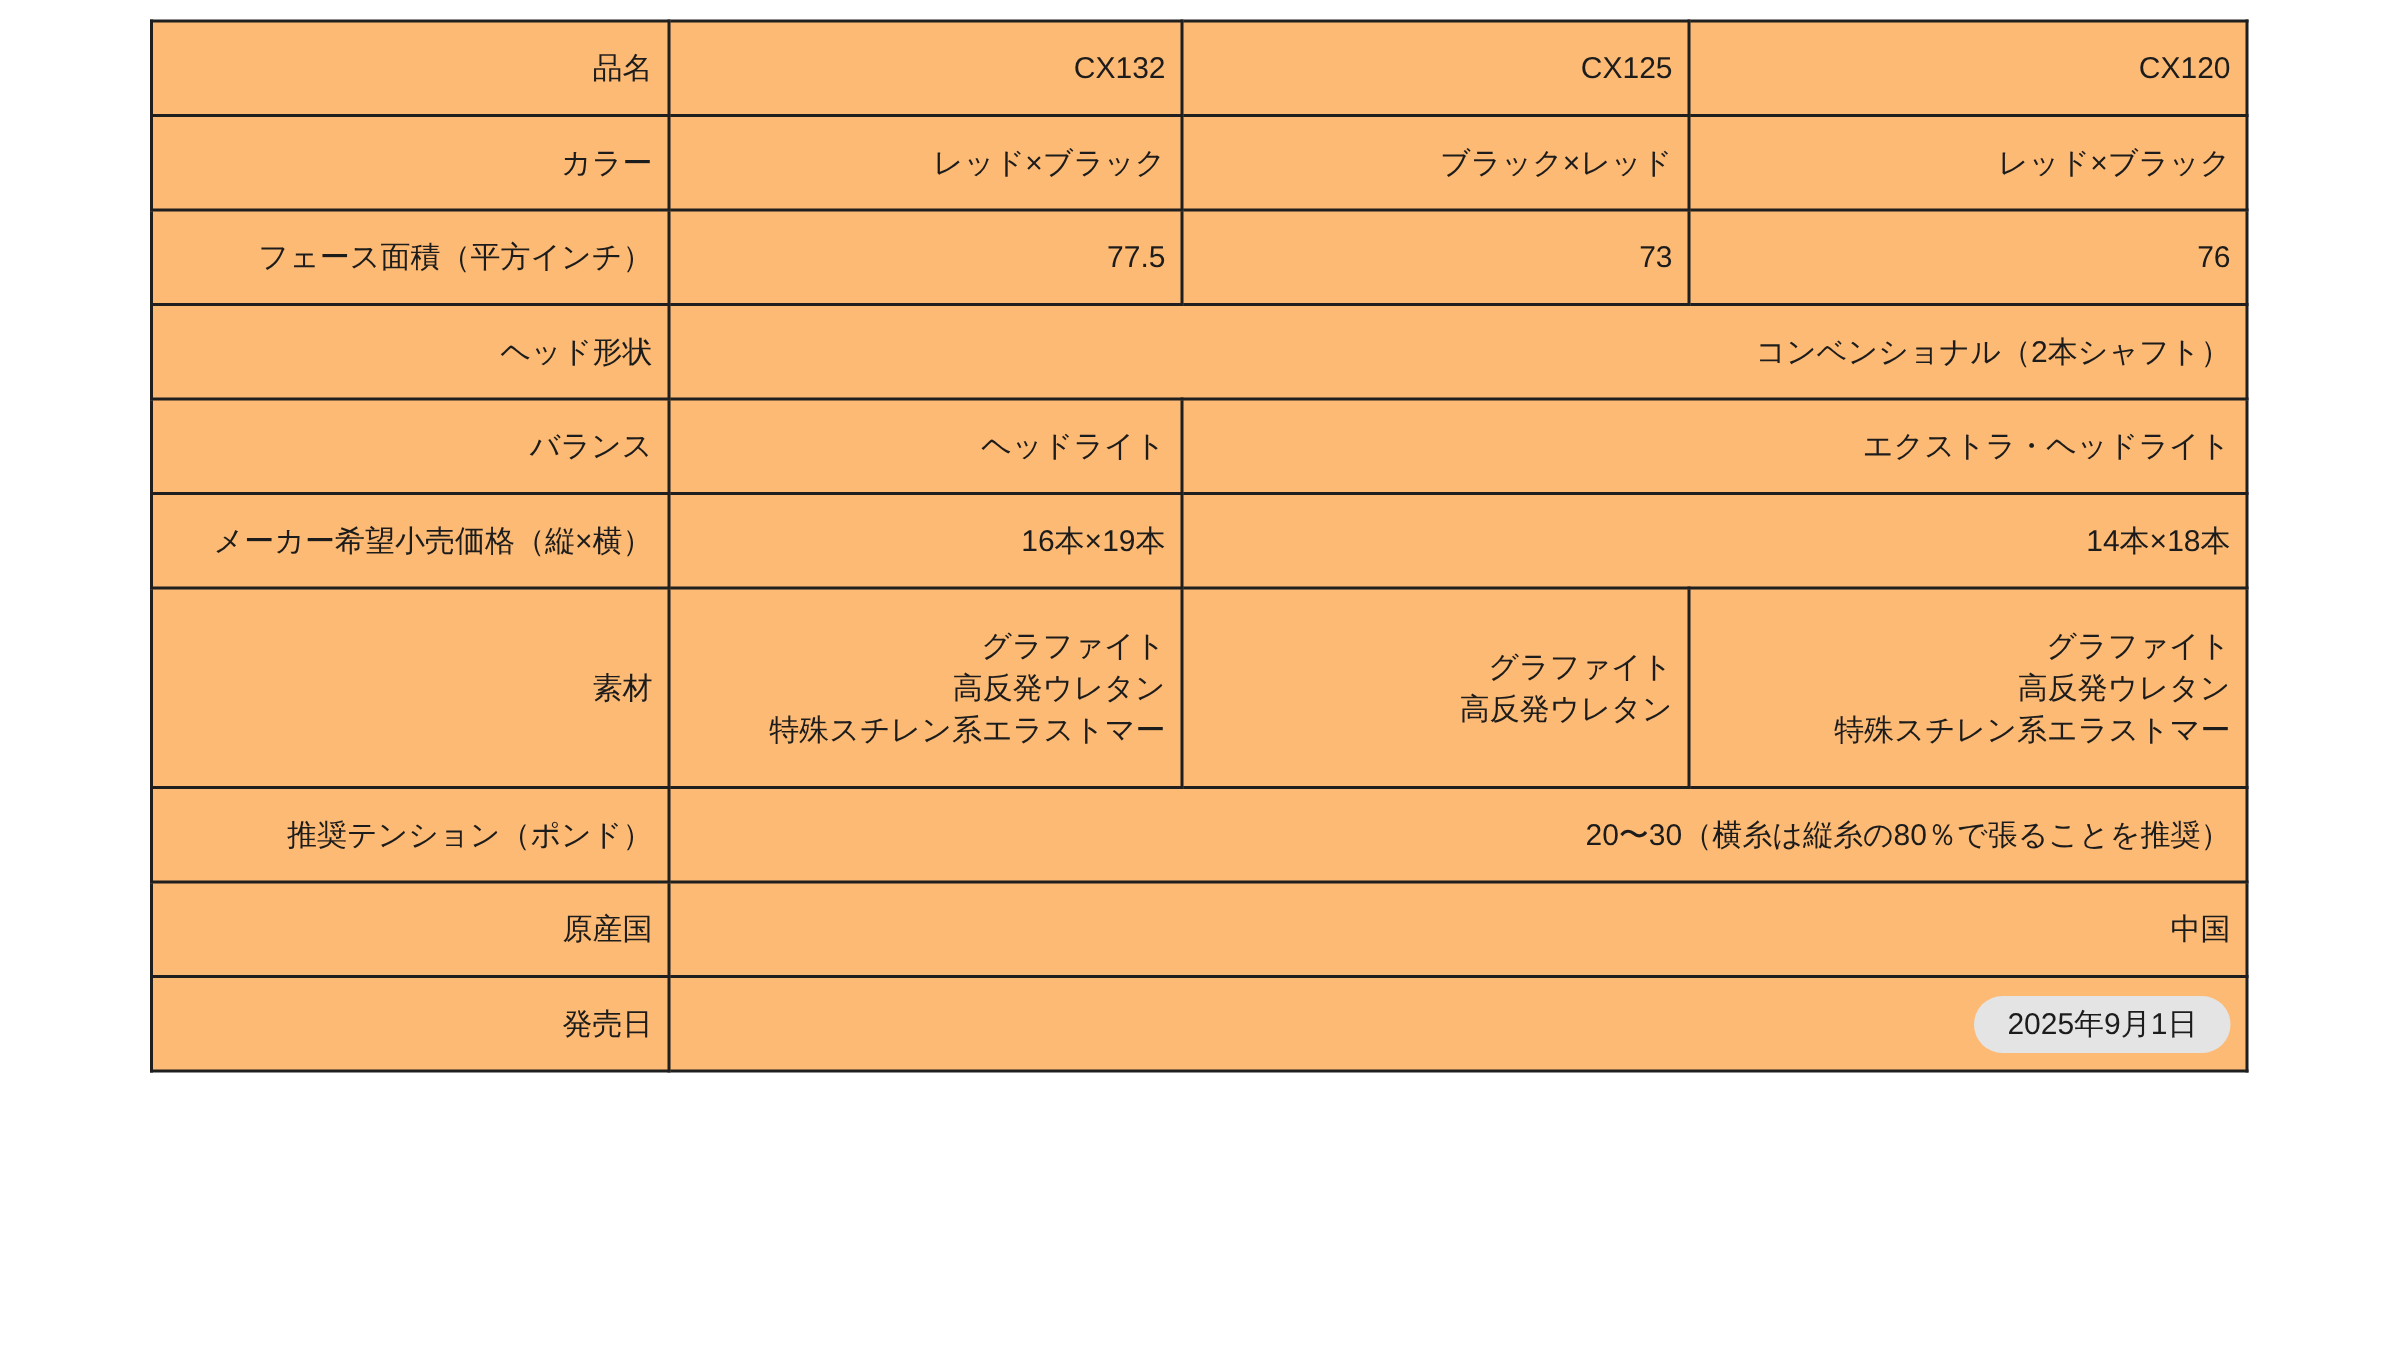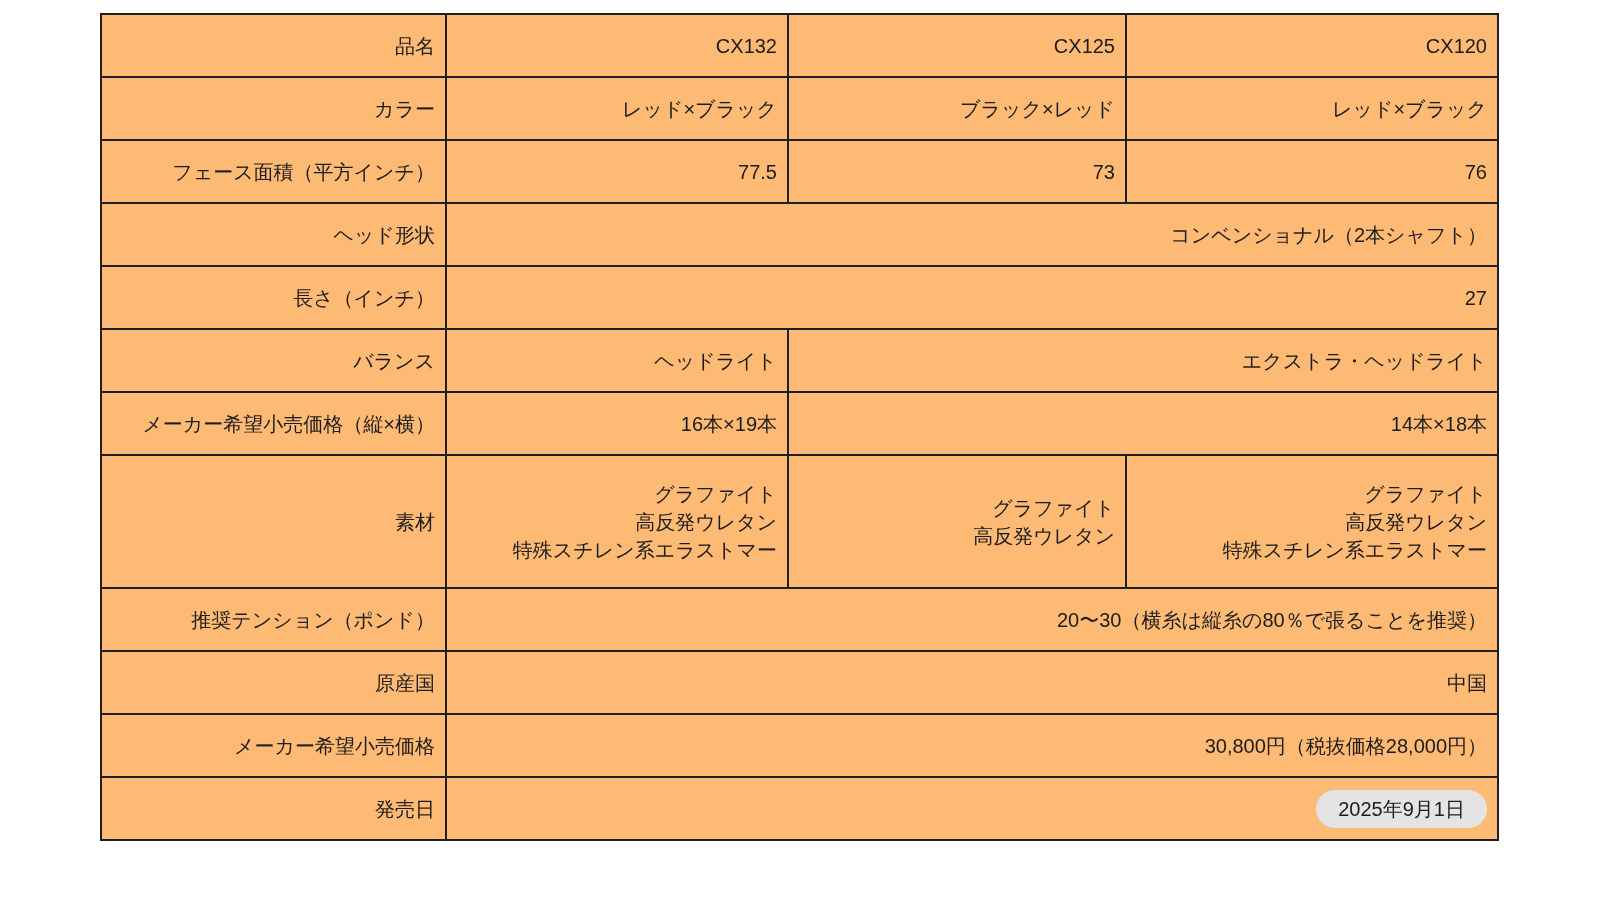--- a/index.html
+++ b/index.html
@@ -71,24 +71,20 @@
       <td>フェース面積（平方インチ）</td>
       <td>77.5</td>
       <td>73</td>
       <td>76</td>
     </tr>
     <tr>
       <td>ヘッド形状</td>
       <td colspan="3">コンベンショナル（2本シャフト）</td>
     </tr>
     <tr>
-      <td>長さ（インチ）</td>
-      <td colspan="3">27</td>
-    </tr>
-    <tr>
       <td>バランス</td>
       <td>ヘッドライト</td>
       <td colspan="2">エクストラ・ヘッドライト</td>
     </tr>
     <tr>
       <td>メーカー希望小売価格（縦×横）</td>
       <td>16本×19本</td>
       <td colspan="2">14本×18本</td>
     </tr>
     <tr class="material-row">
@@ -104,23 +100,19 @@
     </tr>
     <tr>
       <td>推奨テンション（ポンド）</td>
       <td colspan="3">20〜30（横糸は縦糸の80％で張ることを推奨）</td>
     </tr>
     <tr>
       <td>原産国</td>
       <td colspan="3">中国</td>
     </tr>
     <tr>
-      <td>メーカー希望小売価格</td>
-      <td colspan="3">30,800円（税抜価格28,000円）</td>
-    </tr>
-    <tr>
       <td>発売日</td>
       <td colspan="3">
         <span class="pill">2025年9月1日</span>
       </td>
     </tr>
   </tbody>
 </table>
 
 </body></html>

